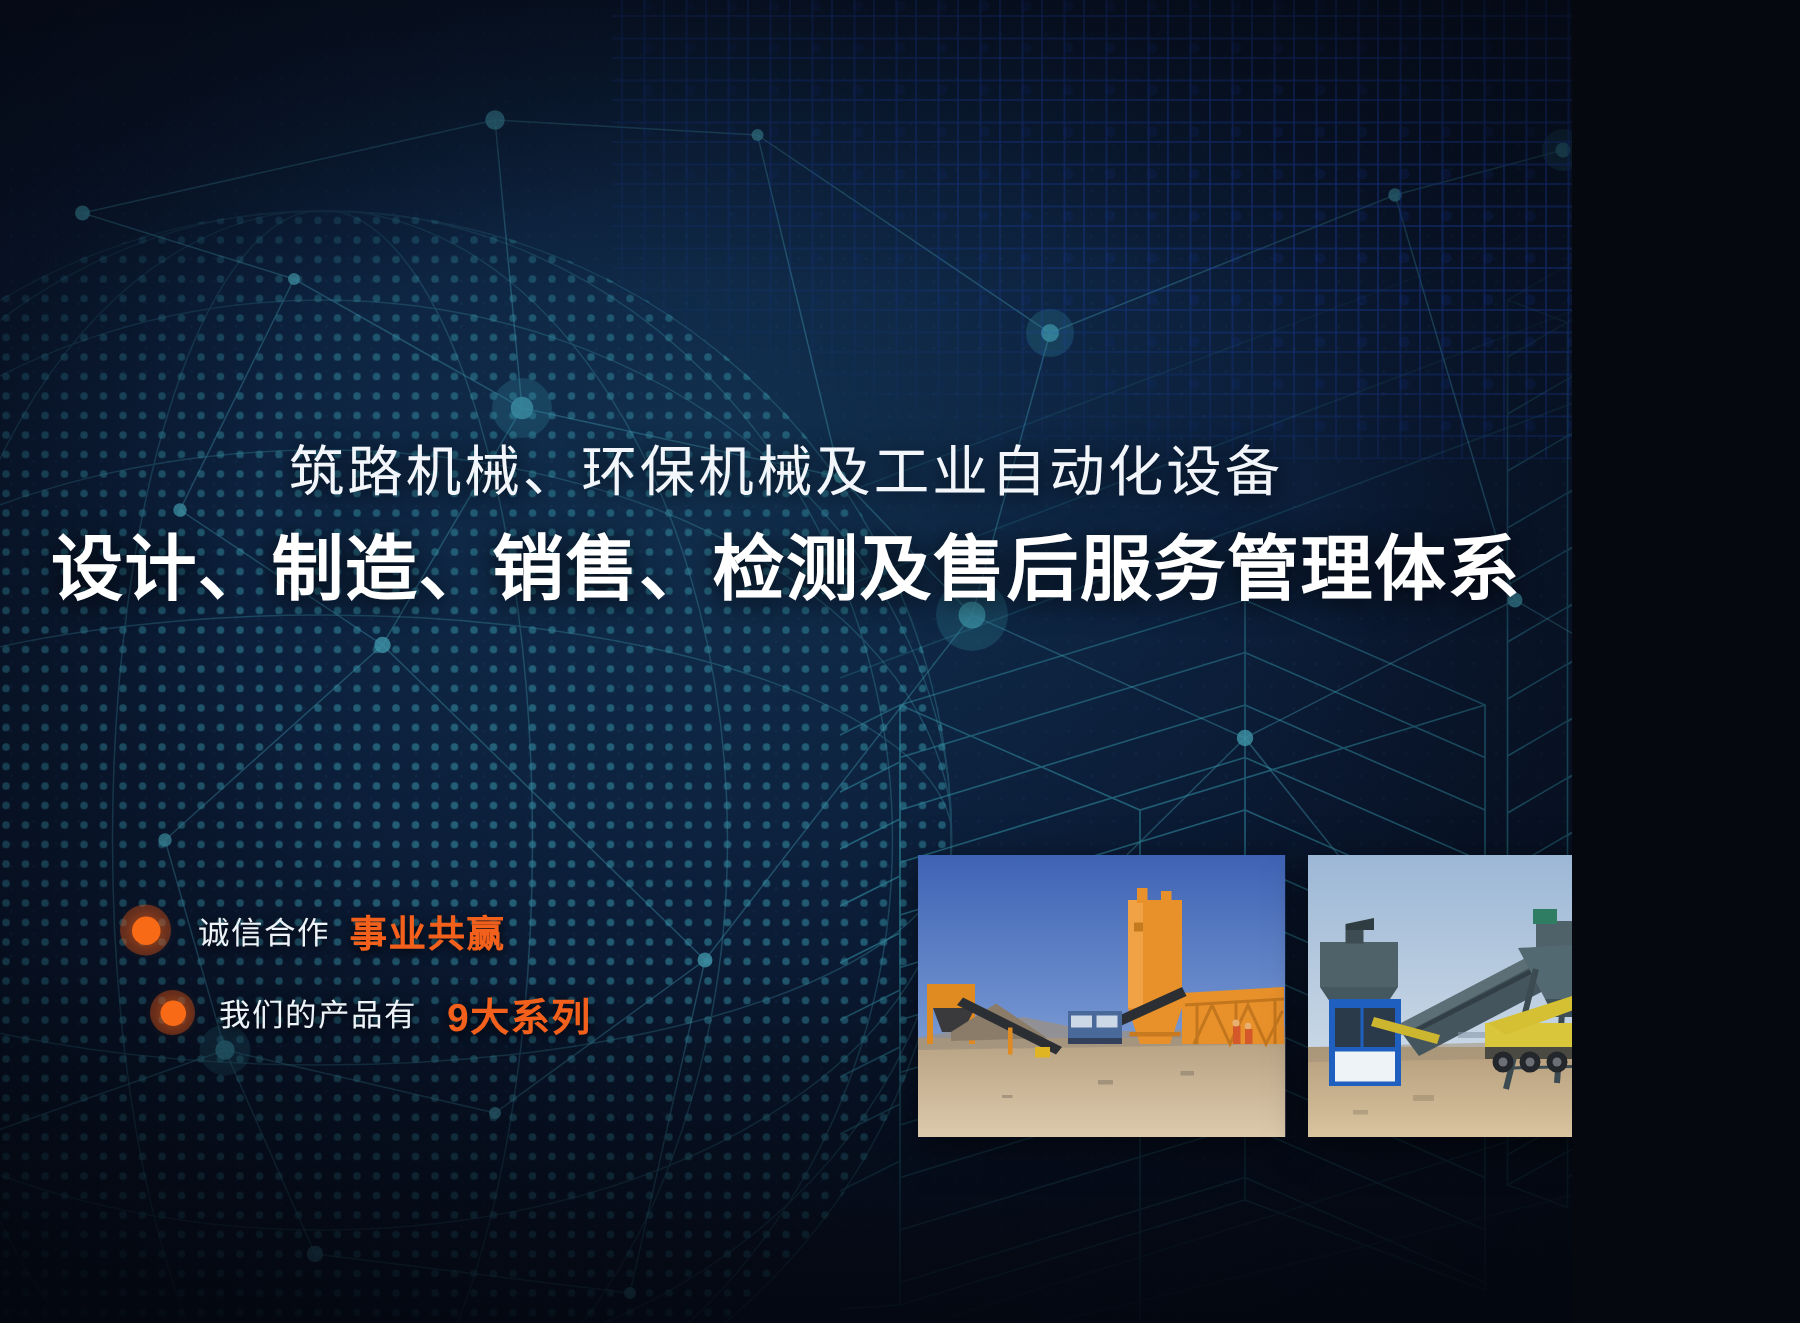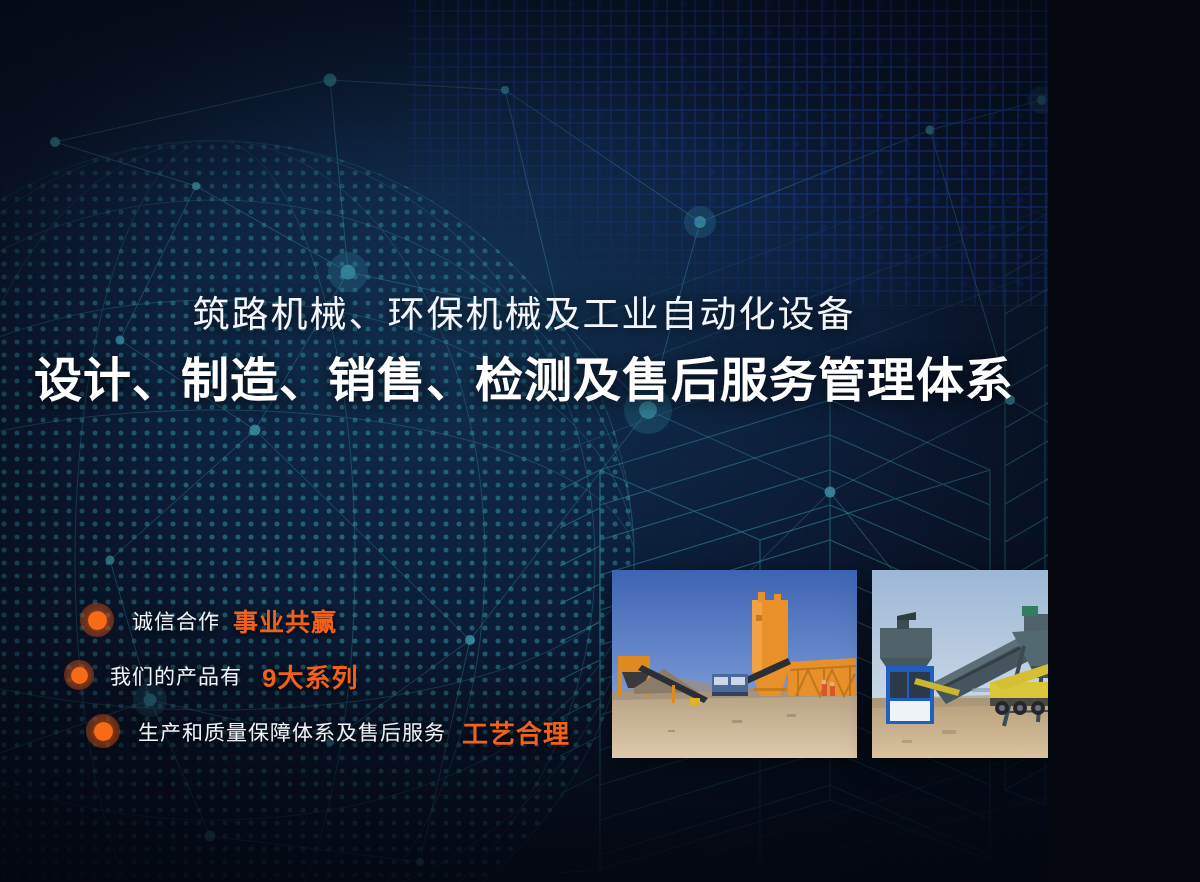--- a/index.html
+++ b/index.html
@@ -91,21 +91,21 @@
 
   .bullets{
     position:absolute;left:0;top:596px;width:600px;
   }
   .bullet{
     display:flex;align-items:center;
     height:48px;
     white-space:nowrap;
   }
   .bullet.b1{padding-left:80px;}
-  .bullet.b2{padding-left:64px;margin-top:7px;}
+  .bullet.b2{padding-left:100px;margin-top:7px;}
   .bullet.b3{padding-left:86px;margin-top:8px;}
 
   .dot{
     position:relative;flex:0 0 auto;
     width:34px;height:34px;border-radius:50%;
     background:rgba(218,82,22,.42);
     margin-right:18px;
   }
   .dot::after{
     content:"";position:absolute;left:50%;top:50%;
@@ -370,25 +370,20 @@
       <span class="b-white">诚信合作</span>
       <span class="b-accent">事业共赢</span>
     </div>
 
     <div class="bullet b2">
       <span class="dot sm"></span>
       <span class="b-white">我们的产品有</span>
       <span class="b-accent">9大系列</span>
     </div>
 
-    <div class="bullet b3">
-      <span class="dot"></span>
-      <span class="b-white">生产和质量保障体系及售后服务</span>
-      <span class="b-accent">工艺合理</span>
-    </div>
 
   </div>
 
   <div class="photos">
 
     <div class="photo p1">
       <svg viewBox="0 0 245 188" xmlns="http://www.w3.org/2000/svg" aria-hidden="true">
         <defs>
           <linearGradient id="sky1" x1="0" y1="0" x2="0" y2="1">
             <stop offset="0%" stop-color="#3f63b4"></stop>

